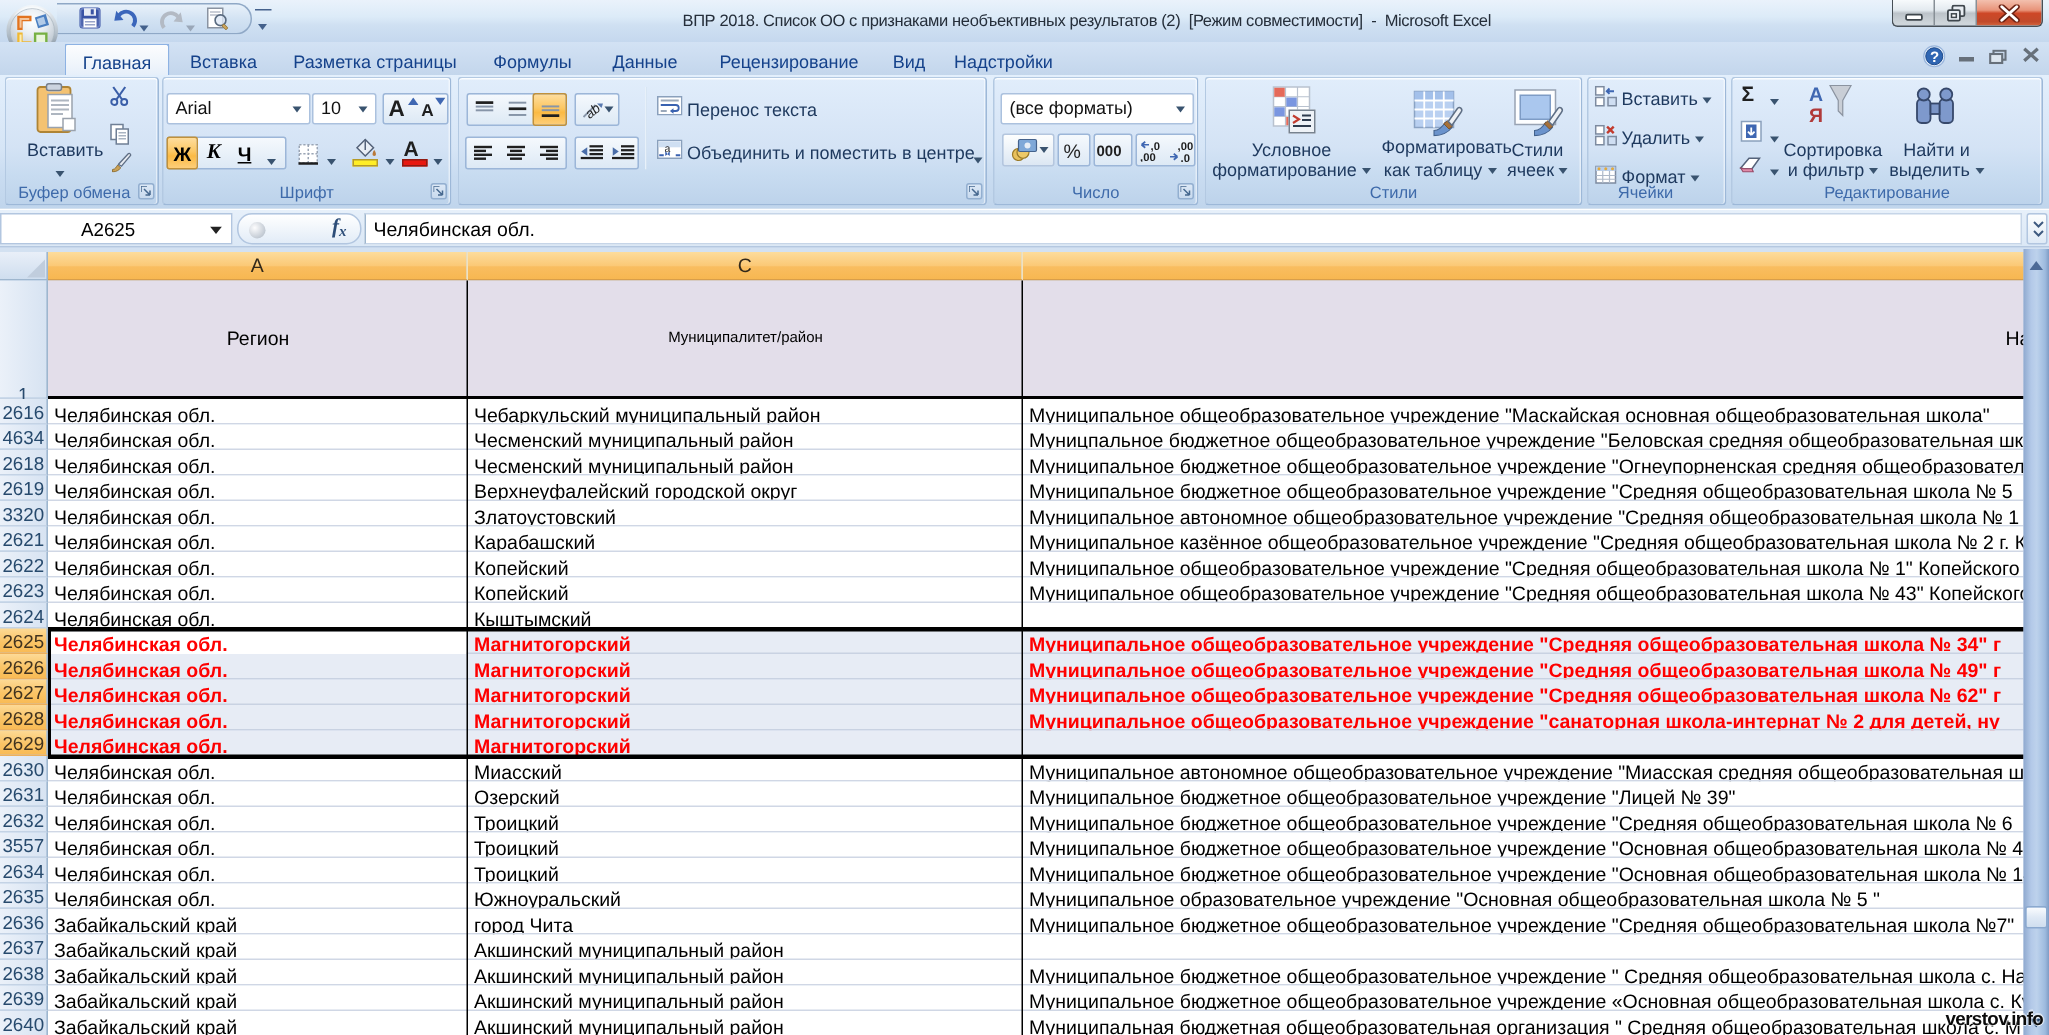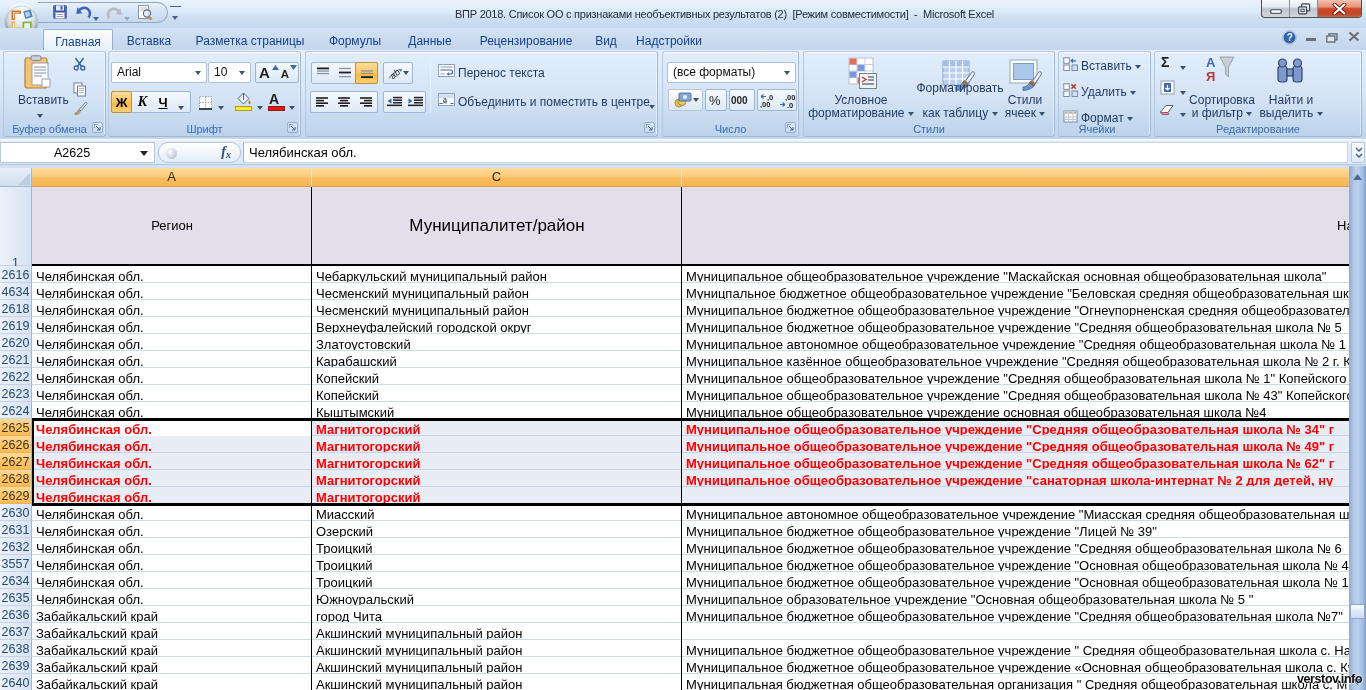--- a/index.html
+++ b/index.html
@@ -451,21 +451,21 @@
       <rect x="1" y="4" width="26" height="24" fill="#b9d0f1" stroke="#8aa3c4" stroke-width="1"></rect>
       <rect x="1" y="4" width="26" height="6" fill="#a3c0ea"></rect>
       <g stroke="#ffffff" stroke-width="1.2">
         <path d="M1 10 h26 M1 16 h26 M1 22 h26 M7.5 4 v24 M14 4 v24 M20.5 4 v24"></path>
       </g>
       <path d="M14 30 C18 30 20 27 21.5 24.5 L26 28 C24 30.5 20 33.4 14 33.4 Z" fill="#6b93cc" stroke="#42618c" stroke-width="0.7"></path>
       <path d="M20.5 25.5 L24 29 L26.5 27 L23 23.5 Z" fill="#a5703a" stroke="#7a5226" stroke-width="0.6"></path>
       <path d="M23.5 24 L29.5 15.5 C31 13.4 33.6 15.8 32 17.8 L26 26.5 Z" fill="#eef1f5" stroke="#5f6f85" stroke-width="1"></path>
     </svg></div>
 <div class="abs btxtraise" style="left:0px;top:0px"></div>
-<div class="abs btxt" style="left:912px;top:81px;width:96px;text-align:center">Форматировать</div>
+<div class="abs btxt" style="left:912px;top:91px;width:96px;text-align:right">Форматировать</div>
 <div class="abs btxt" style="left:912px;top:106px;width:96px;text-align:center">как таблицу <i class="dd" style="border-top-color:#39536f"></i></div>
 <div class="abs" style="left:1009px;top:57px"><svg width="34" height="34" viewBox="0 0 34 34">
       <rect x="1" y="3" width="27" height="23" fill="#fdfeff" stroke="#98a3b3" stroke-width="1"></rect>
       <rect x="4.5" y="6.5" width="20" height="16" fill="#aac7ee" stroke="#7e9cc6" stroke-width="1"></rect>
       <path d="M14 30 C18 30 20 27 21.5 24.5 L26 28 C24 30.5 20 33.4 14 33.4 Z" fill="#6b93cc" stroke="#42618c" stroke-width="0.7"></path>
       <path d="M20.5 25.5 L24 29 L26.5 27 L23 23.5 Z" fill="#a5703a" stroke="#7a5226" stroke-width="0.6"></path>
       <path d="M23.5 24 L29.5 15.5 C31 13.4 33.6 15.8 32 17.8 L26 26.5 Z" fill="#eef1f5" stroke="#5f6f85" stroke-width="1"></path>
     </svg></div>
 <div class="abs btxt" style="left:995px;top:93px;width:60px;text-align:center">Стили</div>
 <div class="abs btxt" style="left:995px;top:106px;width:60px;text-align:center">ячеек <i class="dd" style="border-top-color:#39536f"></i></div>
@@ -554,21 +554,21 @@
     </svg></div>
 <div class="abs" style="left:0;top:165px;width:1366px;height:3px;background:#d3e1f1"></div>
 <div id="grid" class="abs">
     <div id="selall"></div>
     <div class="chead" style="left:32px;width:280px">A</div>
     <div class="chead" style="left:312px;width:370px">C</div>
     <div class="chead" style="left:682px;width:667px;border-right:none"></div>
     <div class="abs" style="left:32px;top:21px;width:1317px;height:79px;background:#e3deea"></div>
     <div class="rh" style="top:21px;height:79px;line-height:148px;background:linear-gradient(90deg,#ebf1f9,#d7e3f2)">1</div>
     <div class="abs" style="left:32px;top:21px;width:280px;height:77px;display:flex;align-items:center;justify-content:center;font-size:13px;color:#000">Регион</div>
-    <div class="abs" style="left:312px;top:21px;width:370px;height:77px;display:flex;align-items:center;justify-content:center;font-size:17px;color:#000">Муниципалитет/район</div>
+    <div class="abs" style="left:312px;top:21px;width:370px;height:77px;display:flex;align-items:center;justify-content:center;font-size:10px;color:#000">Муниципалитет/район</div>
     <div class="abs" style="left:682px;top:21px;width:667px;height:77px;overflow:hidden">
       <span style="position:absolute;left:655px;top:31px;font-size:13px;color:#000;white-space:nowrap">Наименование организации</span>
     </div>
     <div class="abs" style="left:32px;top:98px;width:1317px;height:2px;background:#000"></div>
     <div class="rh" style="top:100px">2616</div>
     <div class="row" style="top:100px">
       <span class="c1">Челябинская обл.</span>
       <span class="c2">Чебаркульский муниципальный район</span>
       <span class="c3">Муниципальное общеобразовательное учреждение "Маскайская основная общеобразовательная школа"</span>
     </div>
@@ -587,21 +587,21 @@
       <span class="c3">Муниципальное бюджетное общеобразовательное учреждение "Огнеупорненская средняя общеобразовательная школа"</span>
     </div>
     <div class="gl" style="top:150px"></div>
     <div class="rh" style="top:151px">2619</div>
     <div class="row" style="top:151px">
       <span class="c1">Челябинская обл.</span>
       <span class="c2">Верхнеуфалейский городской округ</span>
       <span class="c3">Муниципальное бюджетное общеобразовательное учреждение "Средняя общеобразовательная школа № 5</span>
     </div>
     <div class="gl" style="top:167px"></div>
-    <div class="rh" style="top:168px">2620</div>
+    <div class="rh" style="top:168px">3320</div>
     <div class="row" style="top:168px">
       <span class="c1">Челябинская обл.</span>
       <span class="c2">Златоустовский</span>
       <span class="c3">Муниципальное автономное общеобразовательное учреждение "Средняя общеобразовательная школа № 1 (</span>
     </div>
     <div class="gl" style="top:184px"></div>
     <div class="rh" style="top:185px">2621</div>
     <div class="row" style="top:185px">
       <span class="c1">Челябинская обл.</span>
       <span class="c2">Карабашский</span>
@@ -619,21 +619,20 @@
     <div class="row" style="top:219px">
       <span class="c1">Челябинская обл.</span>
       <span class="c2">Копейский</span>
       <span class="c3">Муниципальное общеобразовательное учреждение "Средняя общеобразовательная школа № 43" Копейского</span>
     </div>
     <div class="gl" style="top:235px"></div>
     <div class="rh" style="top:236px">2624</div>
     <div class="row" style="top:236px">
       <span class="c1">Челябинская обл.</span>
       <span class="c2">Кыштымский</span>
-      <span class="c3">Муниципальное общеобразовательное учреждение основная общеобразовательная школа №4</span>
     </div>
     <div class="gl" style="top:252px"></div>
     <div class="rh sel" style="top:253px">2625</div>
     <div class="row red" style="top:253px">
       <span class="c1">Челябинская обл.</span>
       <span class="c2">Магнитогорский</span>
       <span class="c3">Муниципальное общеобразовательное учреждение "Средняя общеобразовательная школа № 34" г</span>
     </div>
     <div class="gl" style="top:269px;background:#c9d2e2"></div>
     <div class="rh sel" style="top:270px">2626</div>

